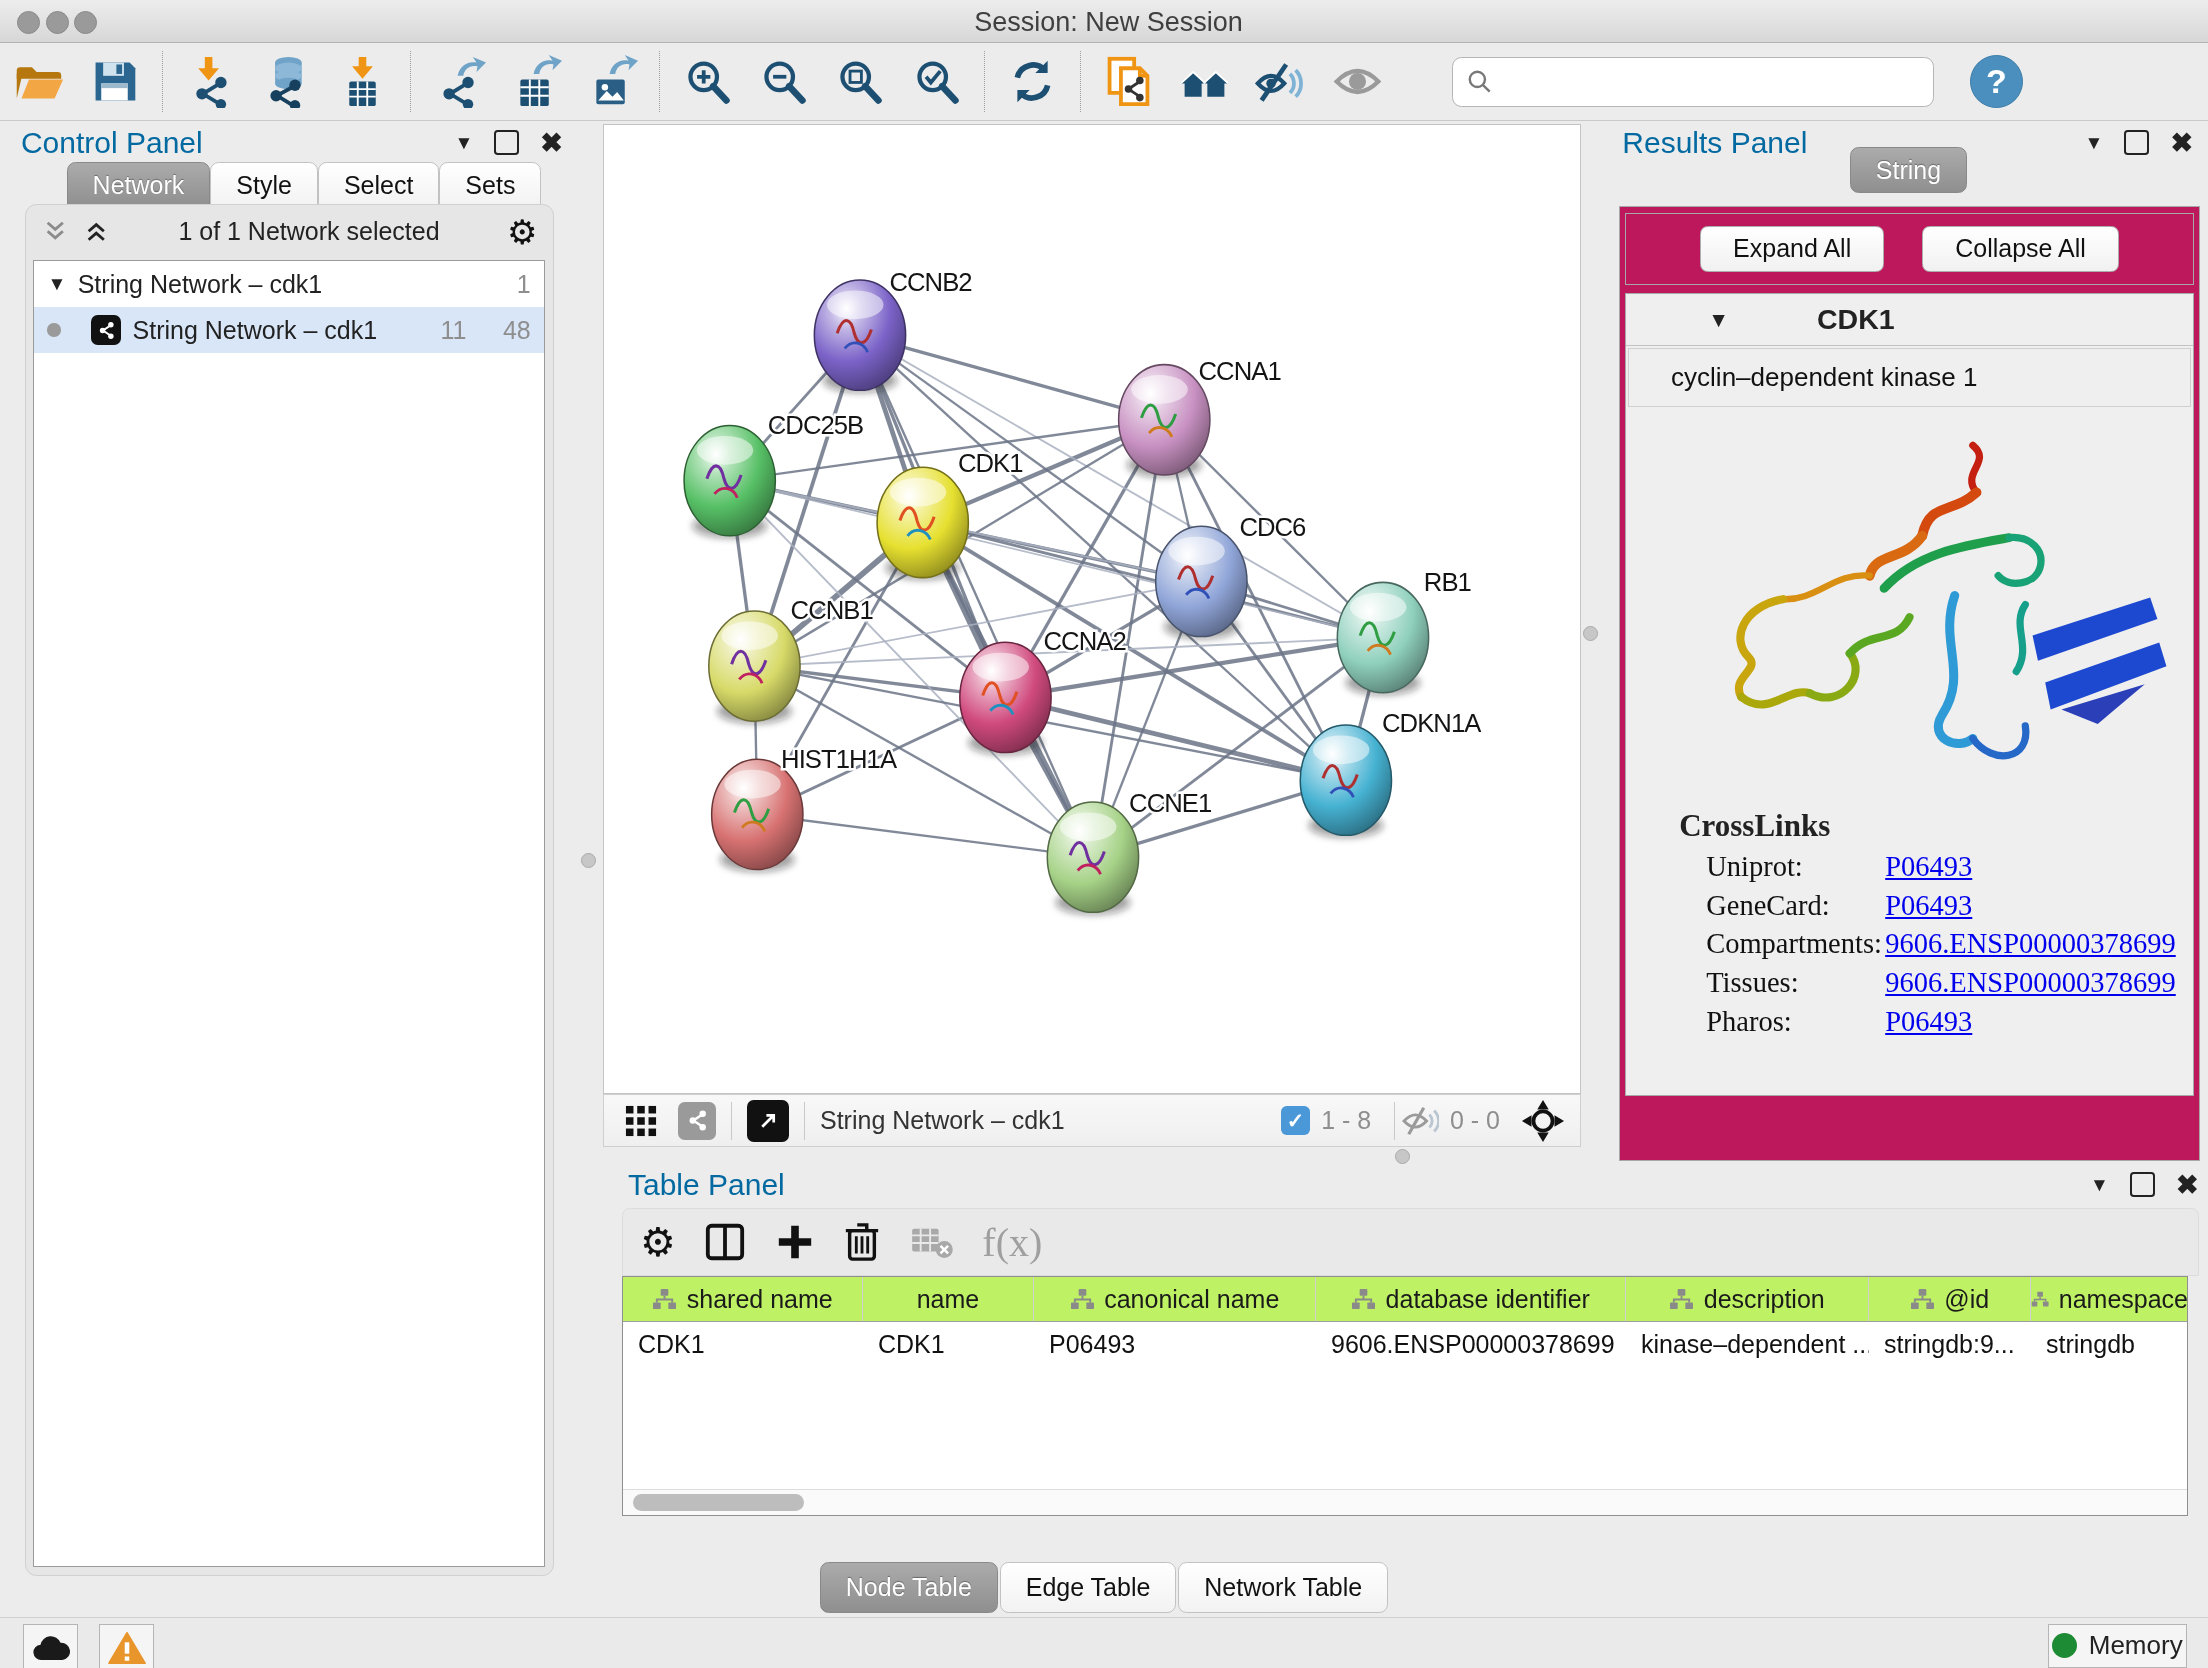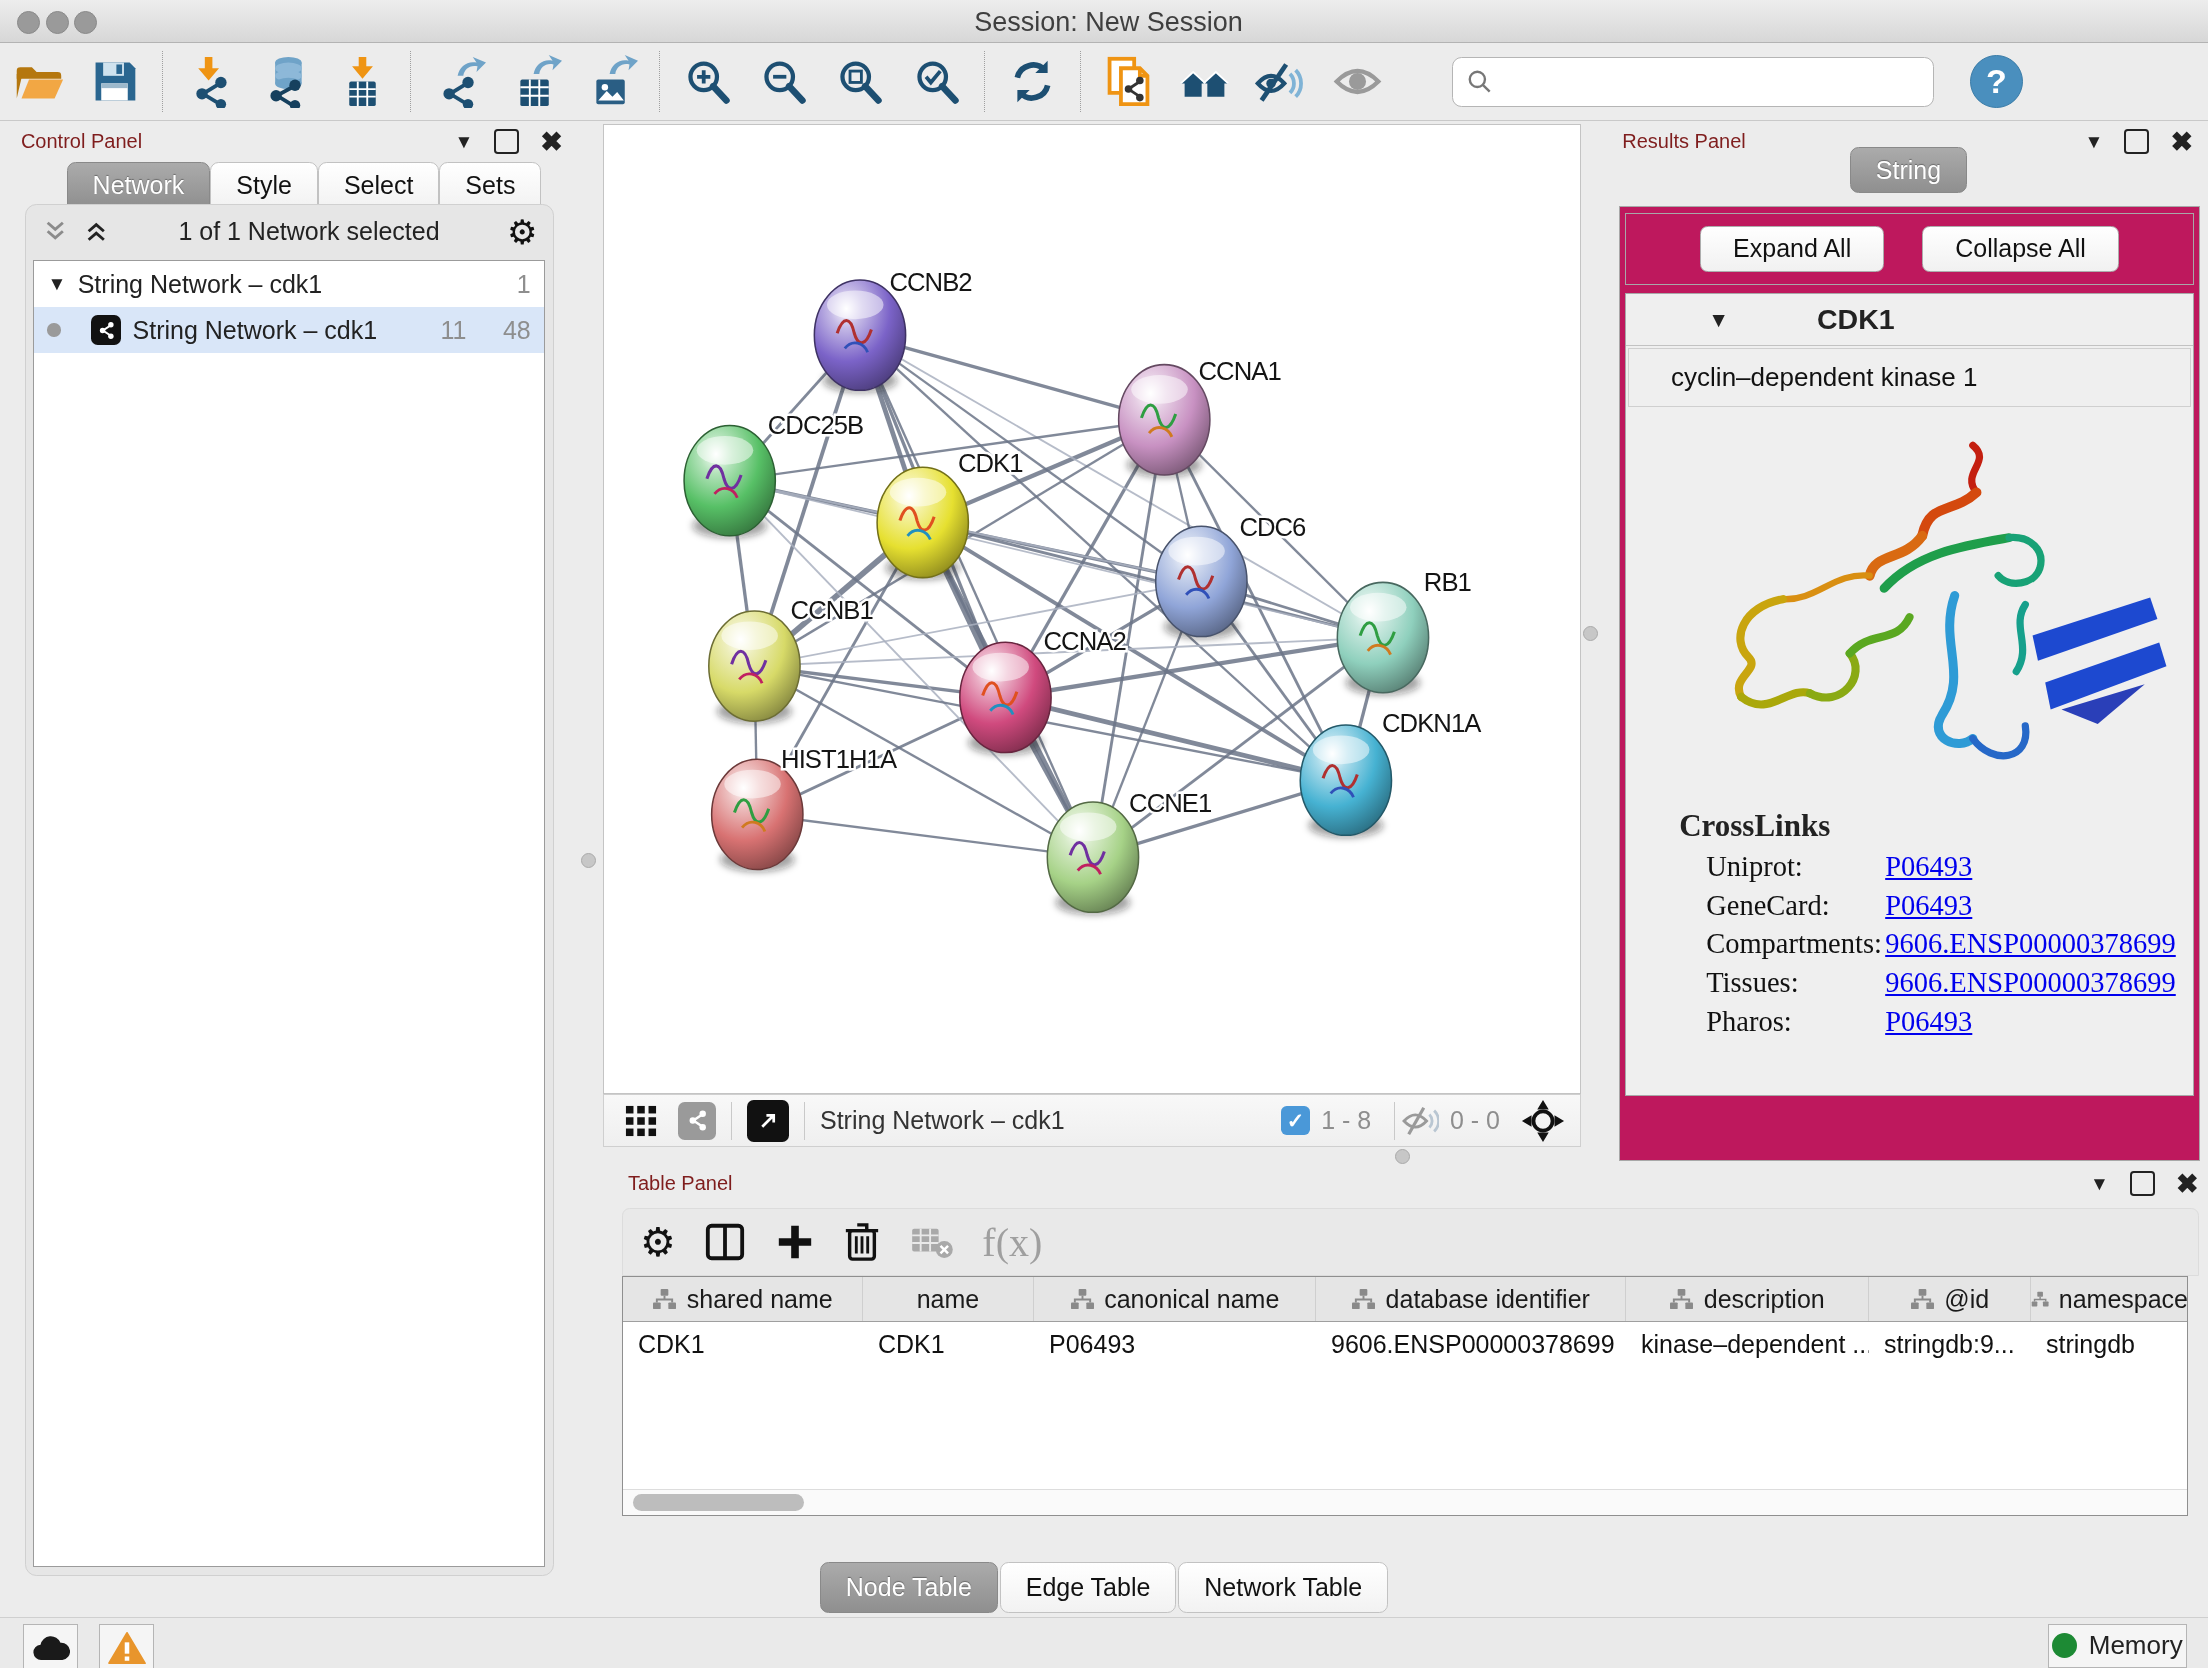--- a/index.html
+++ b/index.html
@@ -19,21 +19,21 @@
   .tbtn svg{width:53px;height:53px;}
   .sep{height:61px;border-left:1.9px dotted #9f9f9f;margin:0 9.5px;}
   .searchbox{margin-left:57px;width:457px;height:48px;background:#fff;border:1px solid #b5b5b5;
     border-radius:9.5px;display:flex;align-items:center;padding:0 11.4px;}
   .searchbox input{border:none;outline:none;flex:1;font-size:25px;background:transparent;
     font-family:"Liberation Sans",sans-serif;}
   .helpbtn{width:51px;height:51px;border-radius:50%;background:#4a8fbe;border:1.9px solid #3a7ca8;
     color:#fff;font-size:34px;font-weight:bold;display:flex;align-items:center;justify-content:center;
     margin-left:36px;}
   
-  .panel-title{font-size:20px;color:#7f1d1d;}
+  .panel-title{font-size:30px;color:#0369a1;}
   .pctl{display:flex;gap:21px;align-items:center;color:#222;}
   .pctl .tri{font-size:19px;}
   .pctl .boxg{width:21px;height:21px;border:2.9px solid #222;border-radius:3.8px;}
   .pctl .xg{font-size:27px;font-weight:bold;}
   .tab{height:44px;padding:0 25px;display:flex;align-items:center;justify-content:center;
     font-size:25px;background:linear-gradient(#ffffff,#f2f2f2);border:1px solid #c2c2c2;
     border-radius:8.6px;color:#111;}
   .tab.sel{background:linear-gradient(#ababab,#8f8f8f);color:#fff;border-color:#898989;
     text-shadow:0 -1px 1px rgba(0,0,0,.35);}
   .btn3d{background:linear-gradient(#ffffff,#f1f1f1);border:1px solid #adadad;border-radius:8.6px;
@@ -73,21 +73,21 @@
   
   .table-panel{position:absolute;left:603px;top:1162px;width:1605px;height:417px;}
   .tp-head{position:absolute;left:25px;top:5.7px;right:9.5px;display:flex;align-items:center;}
   .tp-toolbar{position:absolute;left:19px;top:46px;right:9.5px;height:68px;display:flex;
     align-items:center;gap:28.5px;padding-left:17px;background:#e9e9e9;border:1px solid #dcdcdc;
     border-radius:7.6px 7.6px 0 0;box-sizing:border-box;}
   .gear{font-size:40px;color:#111;line-height:1;}
   .fx{font-family:"Liberation Serif",serif;font-size:40px;color:#9f9f9f;}
   .dtable{position:absolute;left:19px;top:114px;width:1566px;height:240px;background:#fff;
     border:1.9px solid #8f8f8f;box-sizing:border-box;overflow:hidden;}
-  .thead{display:flex;height:44px;background:#e5e5e5;border-bottom:1.9px solid #9f9f9f;}
+  .thead{display:flex;height:44px;background:#bef264;border-bottom:1.9px solid #9f9f9f;}
   .th{display:flex;align-items:center;justify-content:center;gap:9.5px;font-size:25px;color:#1a1a1a;
     border-right:1px solid #cfcfcf;box-sizing:border-box;overflow:hidden;white-space:nowrap;flex:none;}
   .trow{display:flex;height:44px;}
   .td{font-size:25px;color:#111;padding-left:15px;display:flex;align-items:center;
     box-sizing:border-box;overflow:hidden;white-space:nowrap;flex:none;}
   .hscroll{position:absolute;left:0;right:0;bottom:0;height:25px;background:#fafafa;
     border-top:1px solid #ddd;}
   .hthumb{position:absolute;left:9.5px;top:3.8px;width:171px;height:17px;border-radius:8.6px;background:#bdbdbd;}
   .bottom-tabs{position:absolute;left:0;top:1562px;width:2208px;display:flex;justify-content:center;gap:1.9px;}
   .bottom-tabs .tab{height:49px;}

